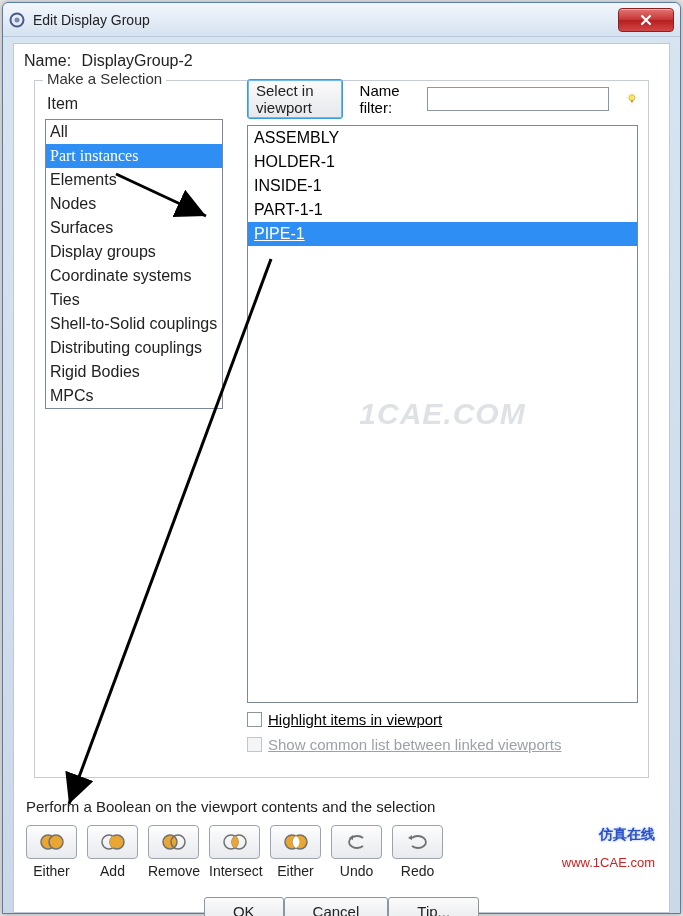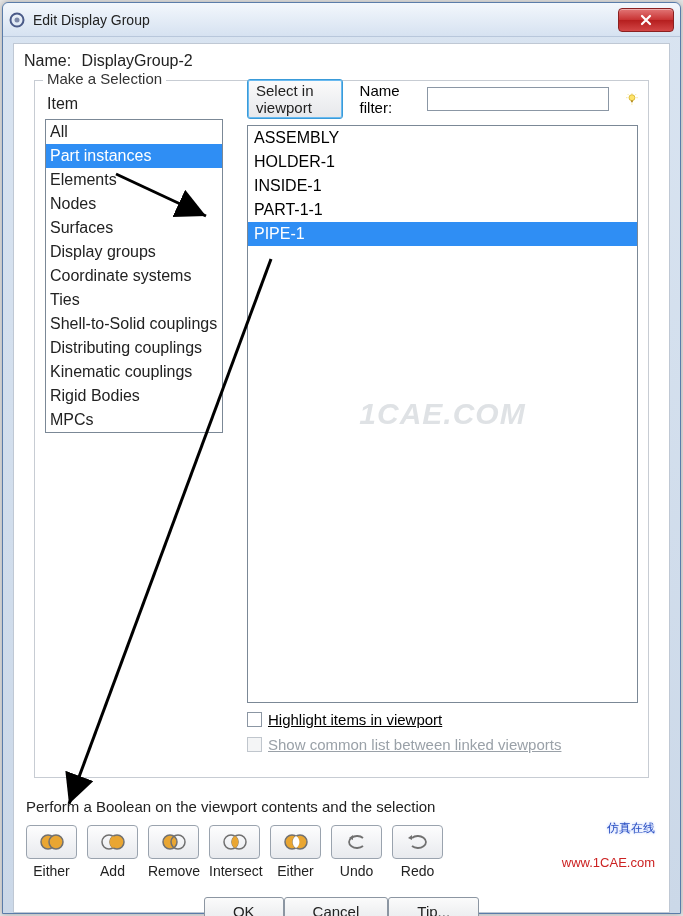--- a/index.html
+++ b/index.html
@@ -103,20 +103,21 @@
   }
   .listbox .row {
     padding: 1px 4px;
     line-height: 22px;
     cursor: default;
     white-space: nowrap;
   }
   .listbox .row.selected {
     background: #2f8ef4;
     color: #fff;
+    font-family: Liberation Serif, serif;
   }
   .left-pane .listbox { height: auto; }
 
   .viewport-row {
     display: flex;
     align-items: center;
     gap: 17px;
     margin: -40px 0 6px 0;
   }
   .pushbtn {
@@ -150,20 +151,21 @@
     overflow: hidden;
   }
   .right-listbox .row {
     padding: 1px 6px;
     line-height: 22px;
     font-size: 16px;
   }
   .right-listbox .row.selected {
     background: #2f8ef4;
     color: #fff;
+    text-decoration: underline;
   }
   .watermark {
     position: absolute;
     left: 50%; top: 50%;
     transform: translate(-50%,-50%);
     font-size: 30px;
     font-weight: 700;
     font-style: italic;
     color: rgba(140,150,160,0.28);
     letter-spacing: 1px;
@@ -228,24 +230,24 @@
   .exturl {
     position: absolute;
     right: 14px; bottom: 42px;
     font-size: 13px;
     color: #c22; font-weight: 400;
     letter-spacing: 0;
     text-align: center;
   }
   .extcn {
     position: absolute;
-    right: 14px; bottom: 75px;
+    right: 14px; bottom: 68px;
     color: #2a4fc1;
-    font-size: 12px;
-    font-weight: 400;
+    font-size: 14px;
+    font-weight: 700;
     text-shadow: 0 0 3px #9fb9ff;
   }
 </style>
 </head>
 <body>
 
 <div class="window">
   <div class="titlebar">
     <svg class="app-icon" viewBox="0 0 16 16">
       <circle cx="8" cy="8" r="6.5" fill="none" stroke="#4a5a88" stroke-width="2"></circle>
@@ -275,21 +277,20 @@
               <div class="row">All</div>
               <div class="row selected">Part instances</div>
               <div class="row">Elements</div>
               <div class="row">Nodes</div>
               <div class="row">Surfaces</div>
               <div class="row">Display groups</div>
               <div class="row">Coordinate systems</div>
               <div class="row">Ties</div>
               <div class="row">Shell-to-Solid couplings</div>
               <div class="row">Distributing couplings</div>
-              <div class="row">Kinematic couplings</div>
               <div class="row">Rigid Bodies</div>
               <div class="row">MPCs</div>
             </div>
         </div>
         <div class="right-pane">
           <div class="viewport-row">
             <span class="pushbtn highlight">Select in viewport</span>
             <span class="lbl">Name filter:</span>
             <input class="textfield" value="" style="">
             <svg class="bulb" viewBox="0 0 18 18">

